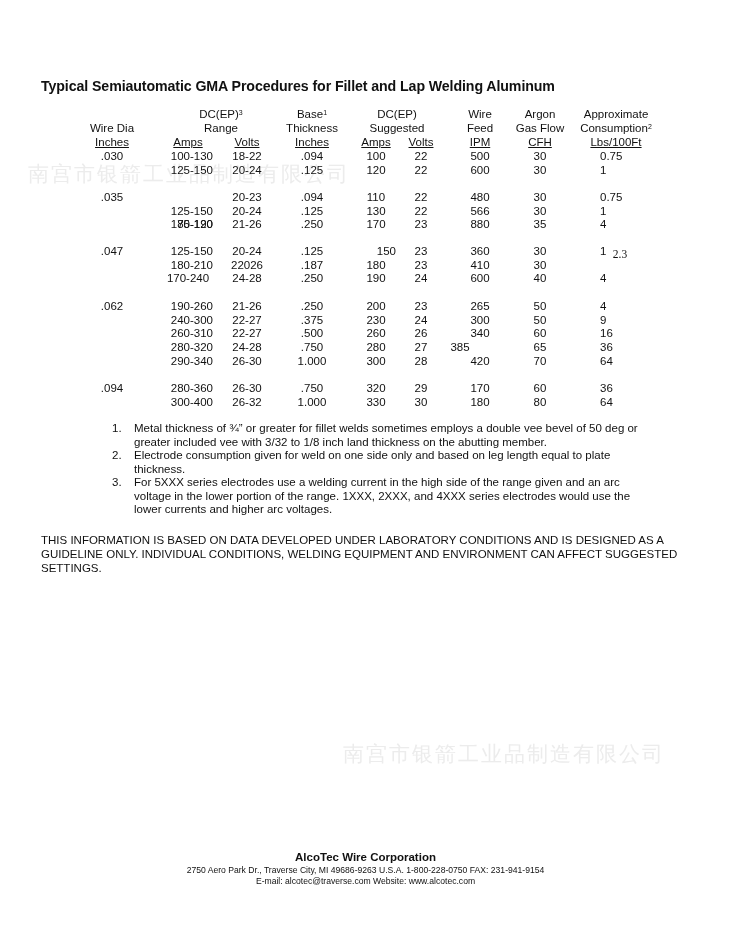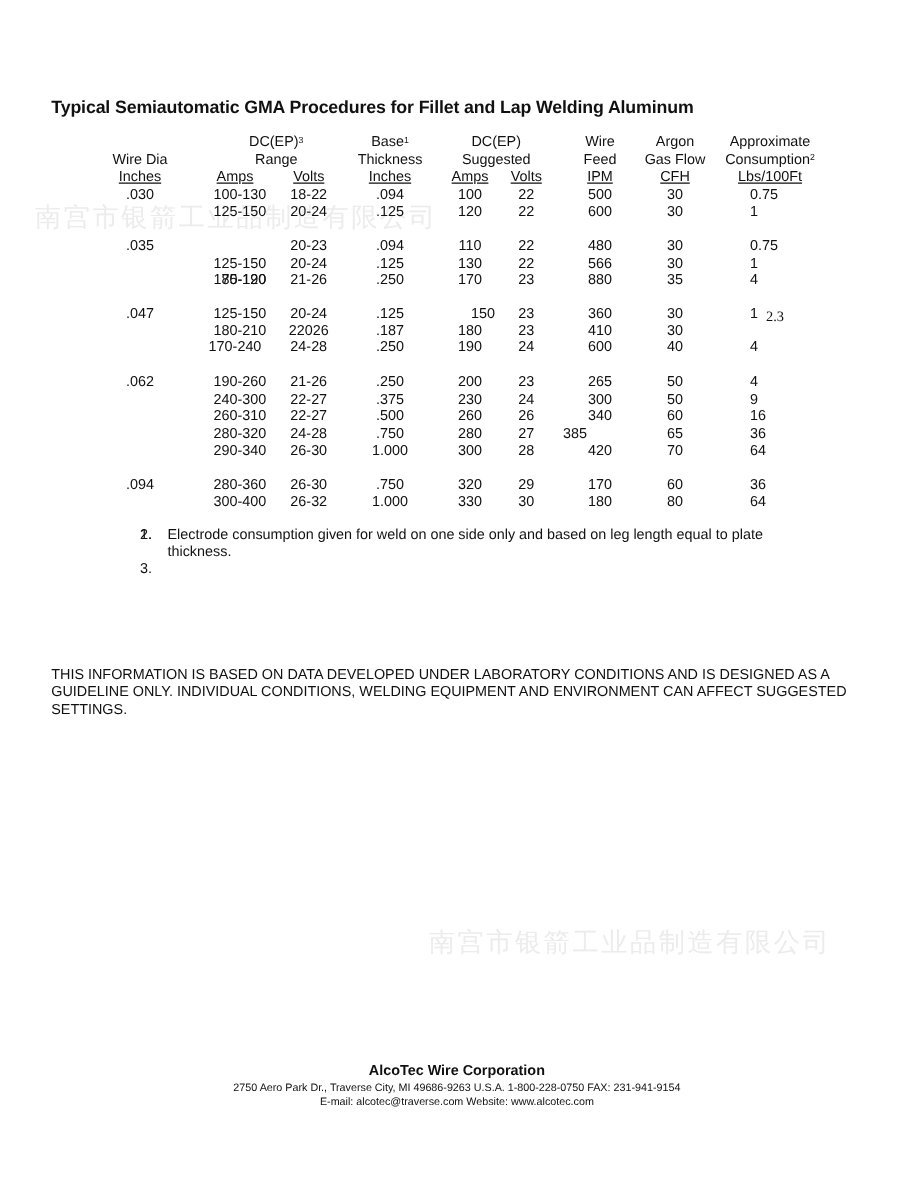--- a/index.html
+++ b/index.html
@@ -231,23 +231,23 @@
       <div class="cell" style="left: 280px; width: 64px; text-align: center; top: 395.7px;">1.000</div>
       <div class="cell" style="left: 356px; width: 40px; text-align: center; top: 395.7px;">330</div>
       <div class="cell" style="left: 401px; width: 40px; text-align: center; top: 395.7px;">30</div>
       <div class="cell" style="left: 460px; width: 40px; text-align: center; top: 395.7px;">180</div>
       <div class="cell" style="left: 510px; width: 60px; text-align: center; top: 395.7px;">80</div>
       <div class="cell" style="left: 600px; width: 40px; text-align: left; top: 395.7px;">64</div>
     </div>
   </div>
 
 <ol class="notes">
-  <li><span class="num">1.</span></li>
+  <li><span class="num">1.</span><span>Metal thickness of ¾” or greater for fillet welds sometimes employs a double vee bevel of 50 deg or greater included vee with 3/32 to 1/8 inch land thickness on the abutting member.</span></li>
   <li><span class="num">2.</span><span>Electrode consumption given for weld on one side only and based on leg length equal to plate thickness.</span></li>
-  <li><span class="num">3.</span></li>
+  <li><span class="num">3.</span><span>For 5XXX series electrodes use a welding current in the high side of the range given and an arc voltage in the lower portion of the range.  1XXX, 2XXX, and 4XXX series electrodes would use the lower currents and higher arc voltages.</span></li>
 </ol>
 
 <div class="disclaimer">THIS INFORMATION IS BASED ON DATA DEVELOPED UNDER LABORATORY CONDITIONS AND IS DESIGNED AS A GUIDELINE ONLY.  INDIVIDUAL CONDITIONS, WELDING EQUIPMENT AND ENVIRONMENT CAN AFFECT SUGGESTED SETTINGS.</div>
 
 <div class="footer">
   <div class="corp">AlcoTec Wire Corporation</div>
   <div class="addr">2750 Aero Park Dr., Traverse City, MI 49686-9263 U.S.A.  1-800-228-0750  FAX: 231-941-9154</div>
   <div class="contact">E-mail: alcotec@traverse.com   Website: www.alcotec.com</div>
 </div>
 

